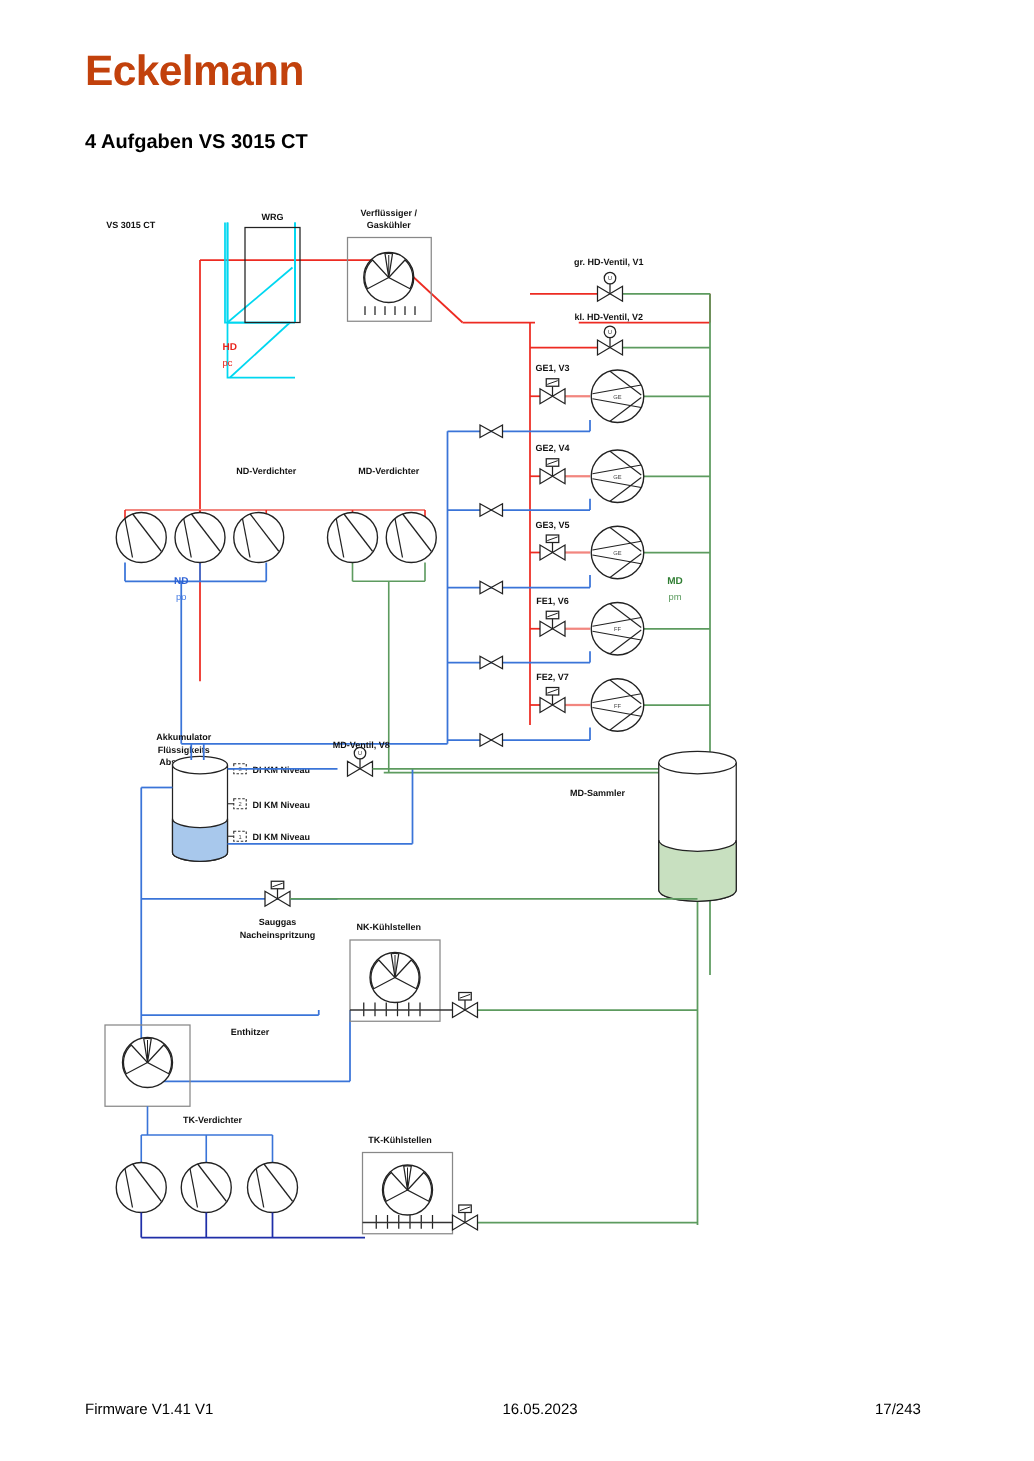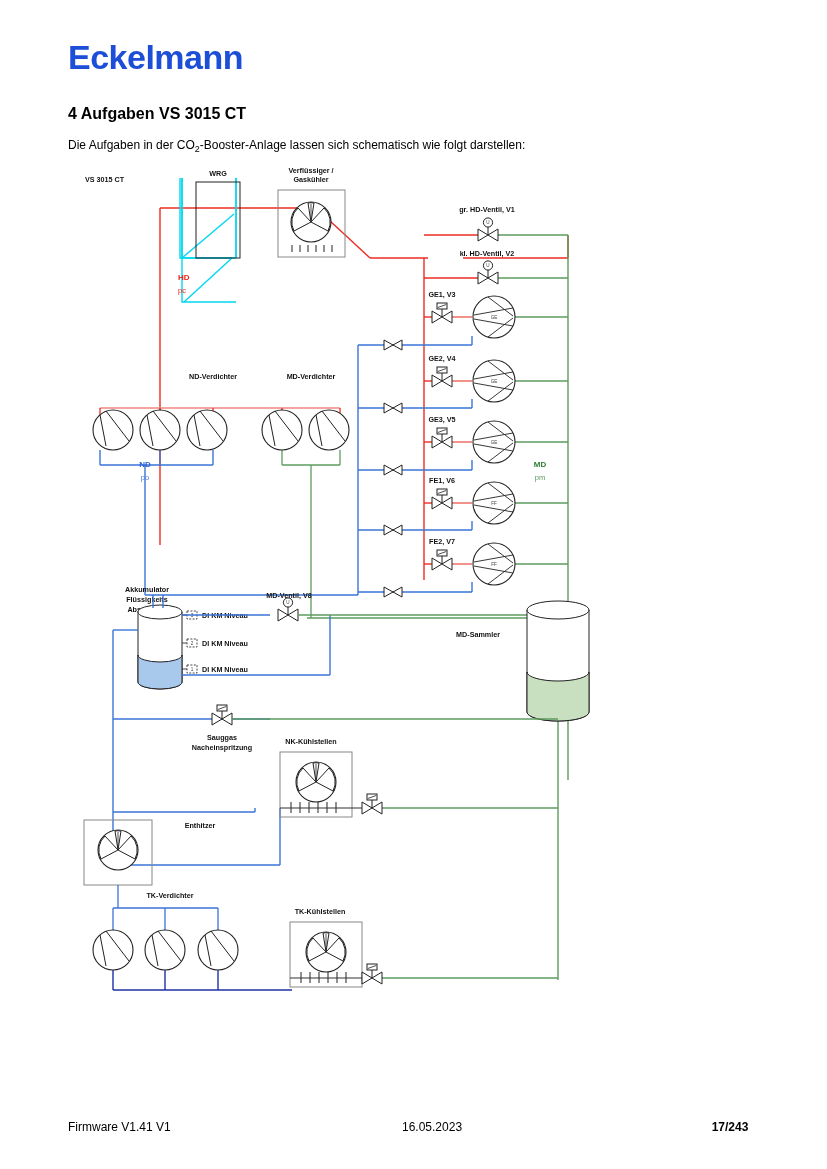--- a/index.html
+++ b/index.html
@@ -1,47 +1,46 @@
 <!DOCTYPE html>
 <html><head>
 <meta charset="utf-8">
 <style>
   html,body{margin:0;padding:0;background:#fff;}
   body{width:827px;height:1169px;font-family:"Liberation Sans",sans-serif;color:#000;}
   .page{position:relative;width:827px;height:1169px;overflow:hidden;}
 
-  .brand{position:absolute;left:68px;top:38px;font-size:34px;font-weight:bold;color:#1d4ed8;letter-spacing:-0.5px;}
+  .brand{position:absolute;left:68px;top:38px;font-size:34px;font-weight:bold;color:#c2410c;letter-spacing:-0.5px;}
   .heading{position:absolute;left:68px;top:105px;font-size:16px;font-weight:bold;}
   .intro{position:absolute;left:68px;top:138px;font-size:12px;}
   .intro sub{font-size:9px;}
 
   .footer{position:absolute;left:0;top:1120px;width:827px;height:20px;font-size:12px;}
   .f-left{position:absolute;left:68px;top:0;}
   .f-mid{position:absolute;left:378px;top:0;margin-left:24px;}
-  .f-right{position:absolute;left:700px;top:0;width:60px;text-align:center;font-weight:bold;}
+  .f-right{position:absolute;left:700px;top:0;width:60px;text-align:left;}
 
   .svgwrap{position:absolute;left:0;top:160px;width:689px;height:880px;}
   svg{display:block;}
   .lbl{font-family:"Liberation Sans",sans-serif;font-size:7.2px;font-weight:bold;fill:#111;}
   .lbl-hd{font-family:"Liberation Sans",sans-serif;font-size:8px;font-weight:bold;fill:#e8231b;}
   .lbl-hd2{font-family:"Liberation Sans",sans-serif;font-size:7.5px;fill:#e8231b;}
   .lbl-nd{font-family:"Liberation Sans",sans-serif;font-size:8px;font-weight:bold;fill:#2a5fd4;}
   .lbl-nd2{font-family:"Liberation Sans",sans-serif;font-size:7.5px;fill:#4a7fe4;}
   .lbl-md{font-family:"Liberation Sans",sans-serif;font-size:8px;font-weight:bold;fill:#2f7d32;}
   .lbl-md2{font-family:"Liberation Sans",sans-serif;font-size:7.5px;fill:#5a9a5d;}
   .tiny{font-family:"Liberation Sans",sans-serif;font-size:4.6px;fill:#444;}
 </style>
 </head>
 <body>
 
 <div class="page">
 
   <div class="brand">Eckelmann</div>
   <div class="heading">4 Aufgaben VS 3015 CT</div>
-  <div class="intro"><span>Die Aufgaben in der CO</span><sub>2</sub><span>-Booster-Anlage lassen sich schematisch wie folgt darstellen:</span></div>
 
   <div class="svgwrap">
   <svg width="827" height="880" viewBox="0 0 827 880" xmlns="http://www.w3.org/2000/svg">
     <defs>
       <g id="compressor">
         <circle cx="0" cy="0" r="20" fill="#fff" stroke="#222" stroke-width="1.1"></circle>
         <line x1="-13" y1="-15" x2="-7" y2="16" stroke="#222" stroke-width="1"></line>
         <line x1="-7" y1="-19" x2="16" y2="11" stroke="#222" stroke-width="1"></line>
       </g>
       <g id="fanbox">

